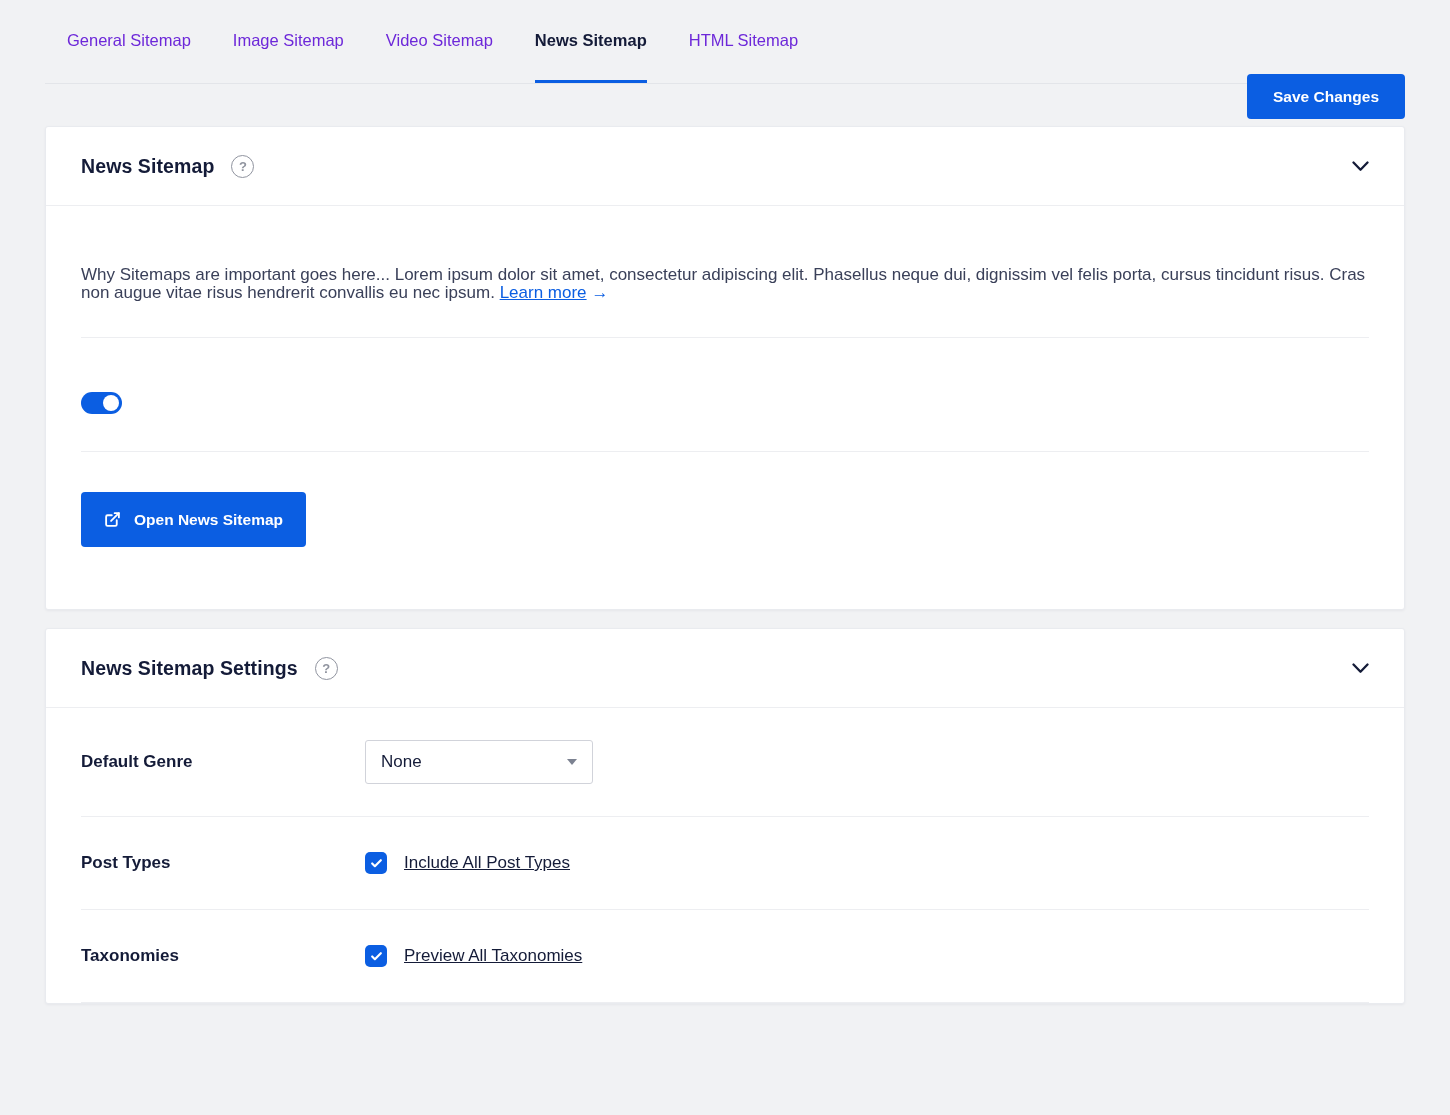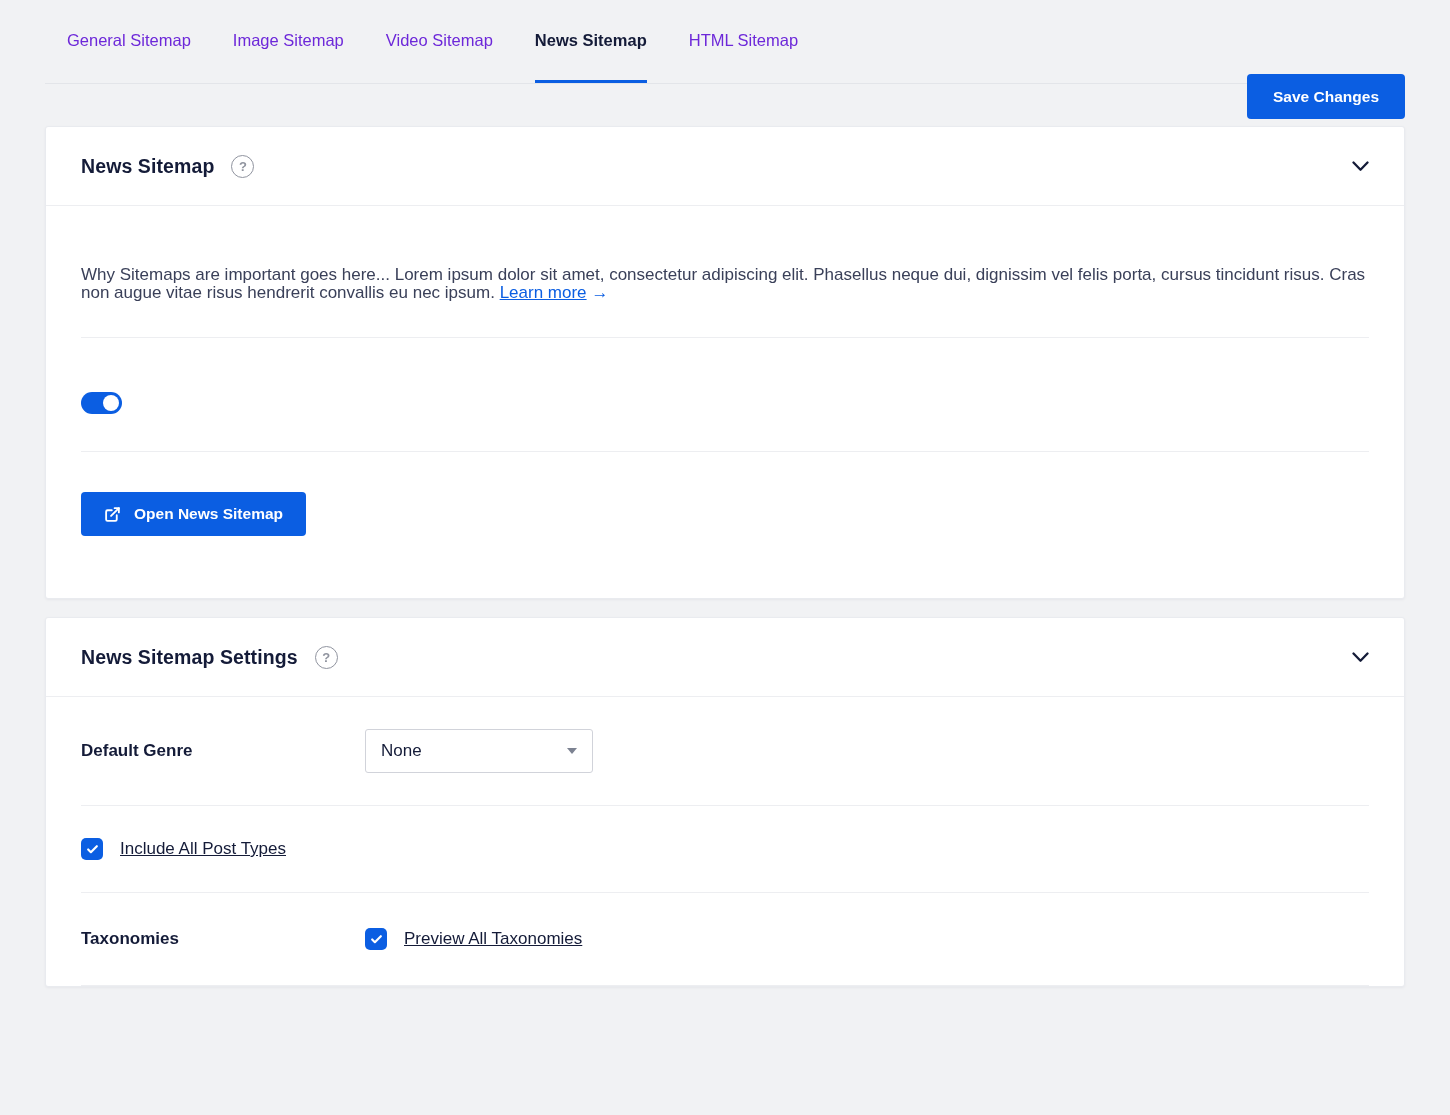--- a/index.html
+++ b/index.html
@@ -128,21 +128,21 @@
     display: inline-flex;
     align-items: center;
     gap: 13px;
     background: #0b5ee2;
     color: #fff;
     border: none;
     border-radius: 4px;
     font-family: inherit;
     font-size: 15.5px;
     font-weight: 700;
-    height: 44px;
+    height: 55px;
     padding: 0 23px;
     cursor: pointer;
   }
 
   .text-input {
     width: 561px;
     height: 44px;
     box-sizing: border-box;
     border: 1px solid #d1d3da;
     border-radius: 3px;
@@ -262,20 +262,21 @@
         <div class="flabel">Default Genre</div>
         <div>
           <div class="select">
             <span>None</span>
             <span class="caret"></span>
           </div>
         </div>
       </div>
 
       <div class="frow srow">
+        <div class="flabel">Post Types</div>
         <div class="check-row">
           <span class="checkbox">
             <svg width="13" height="13" viewBox="0 0 24 24" fill="none" stroke="#ffffff" stroke-width="4" stroke-linecap="round" stroke-linejoin="round">
               <polyline points="20 6 9 17 4 12"></polyline>
             </svg>
           </span>
           <span class="check-label">Include All Post Types</span>
         </div>
       </div>
 

